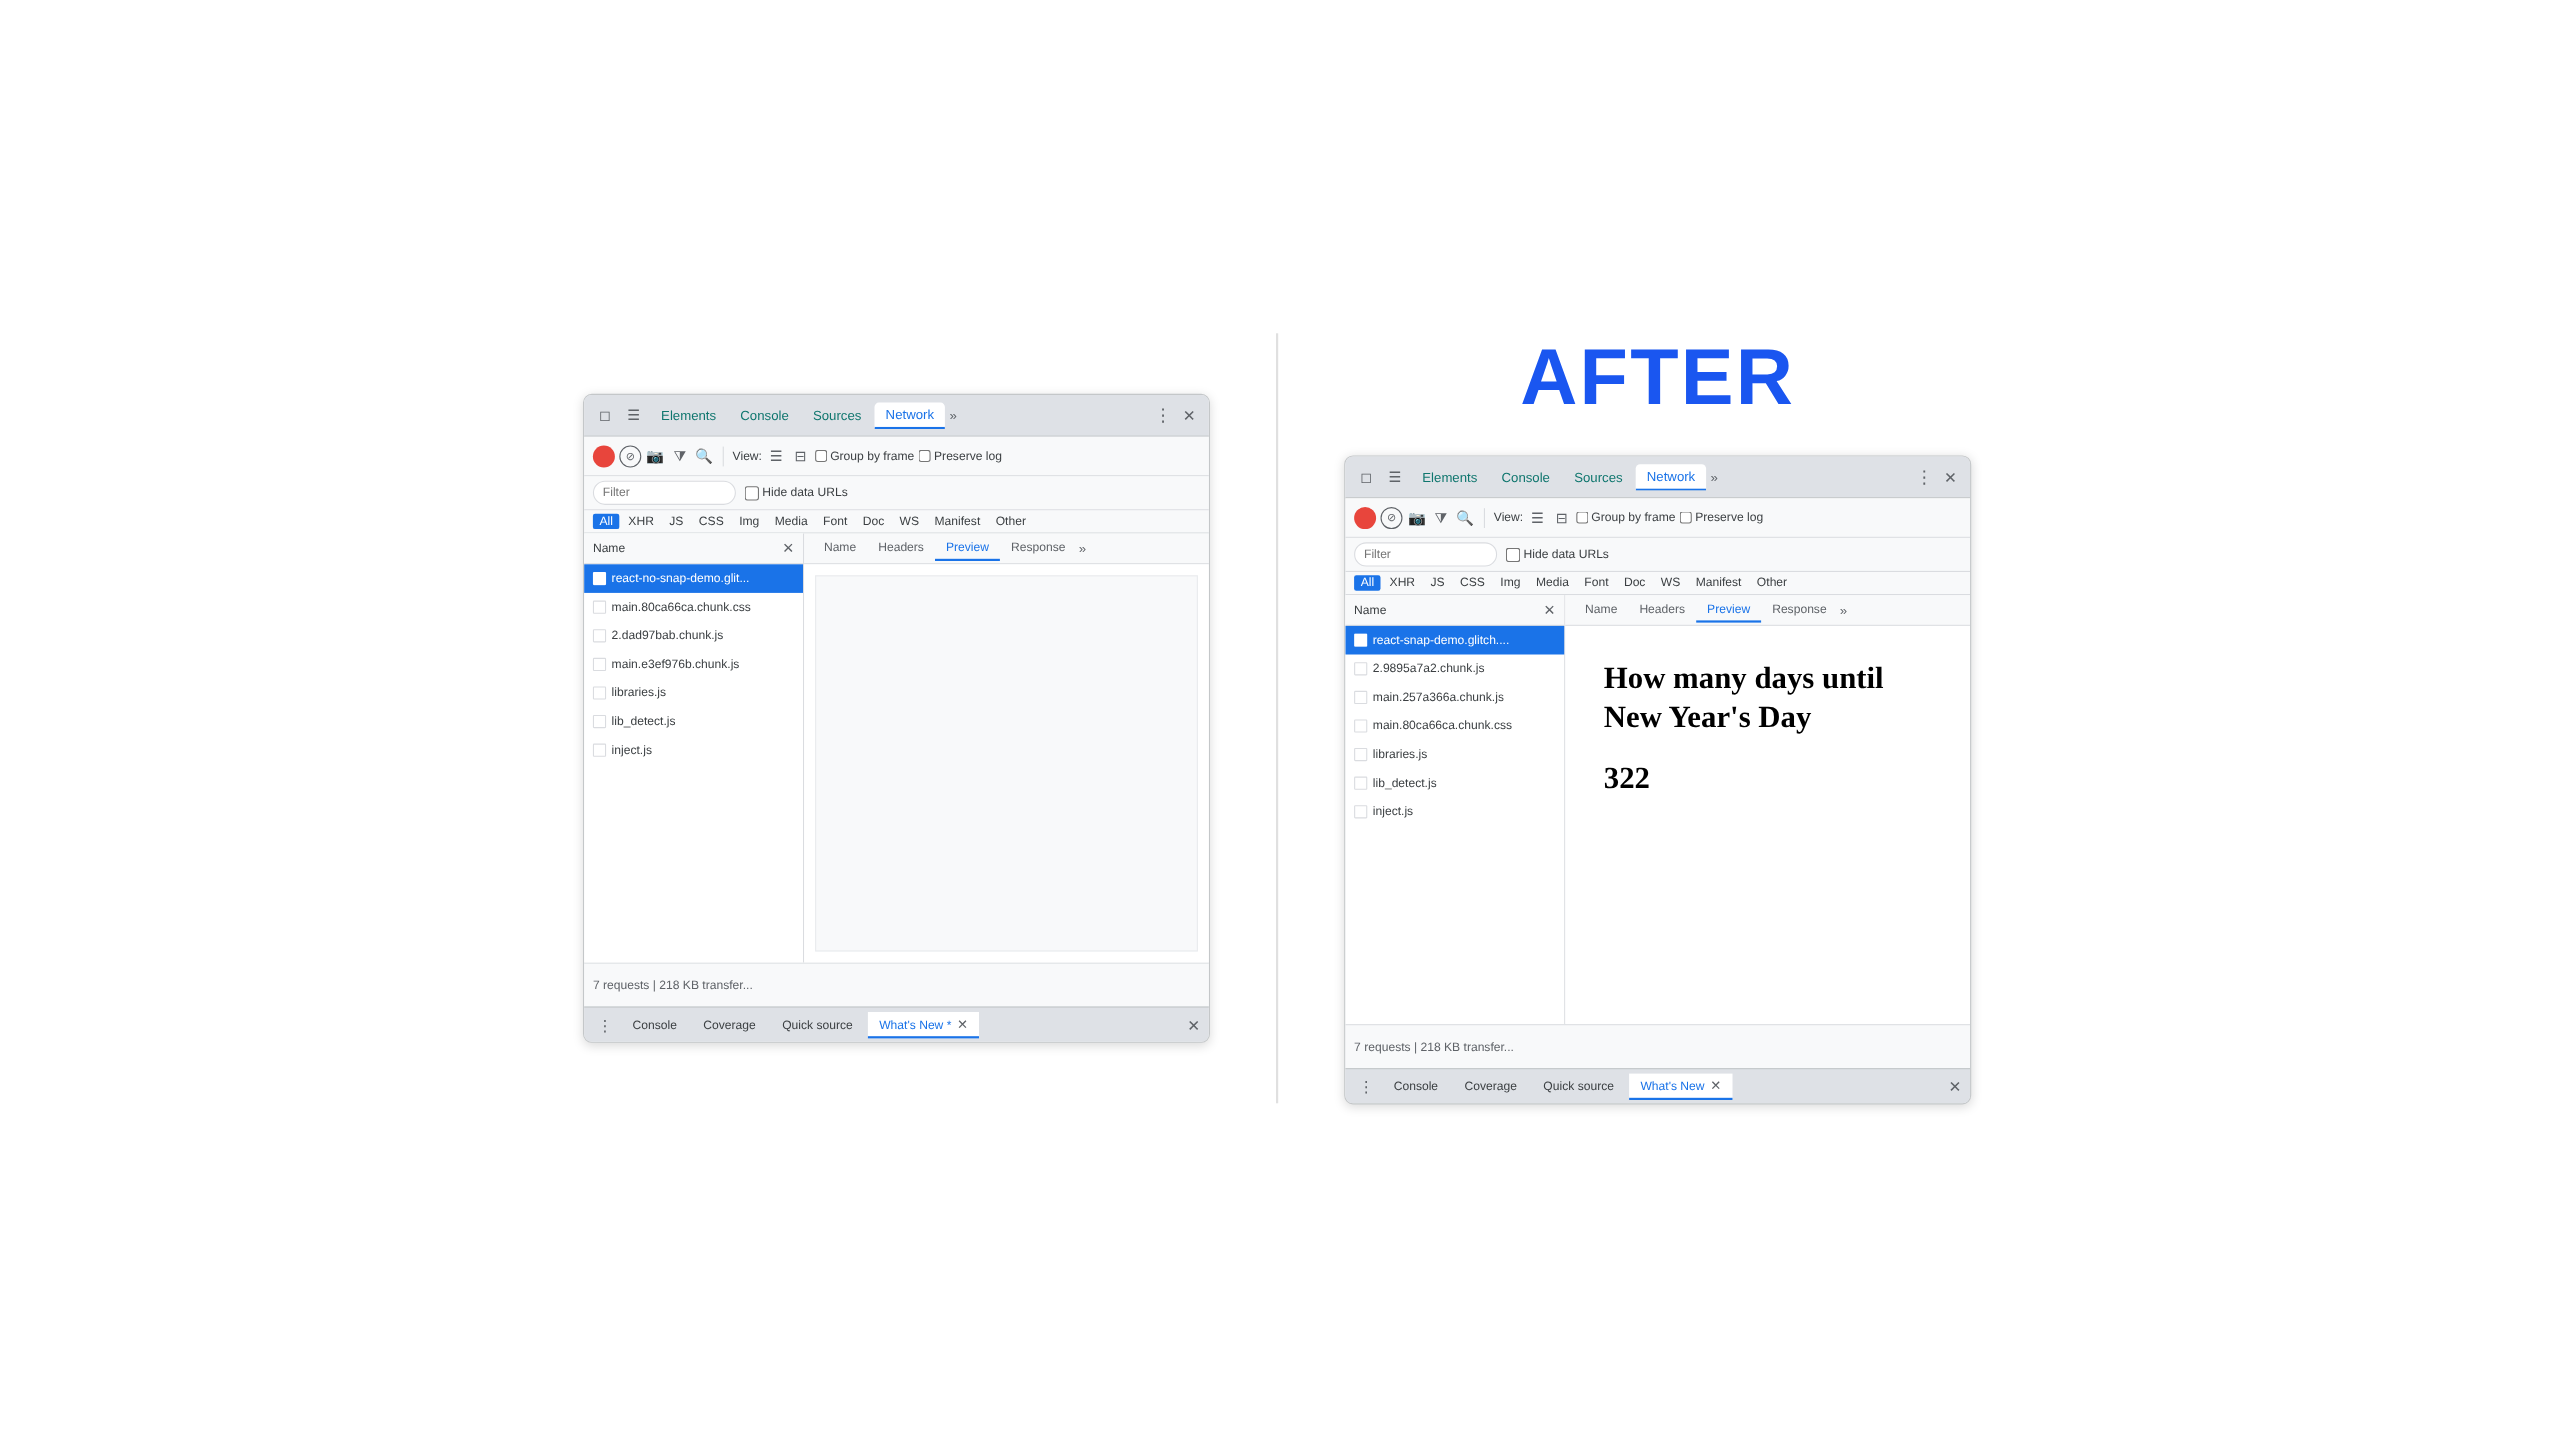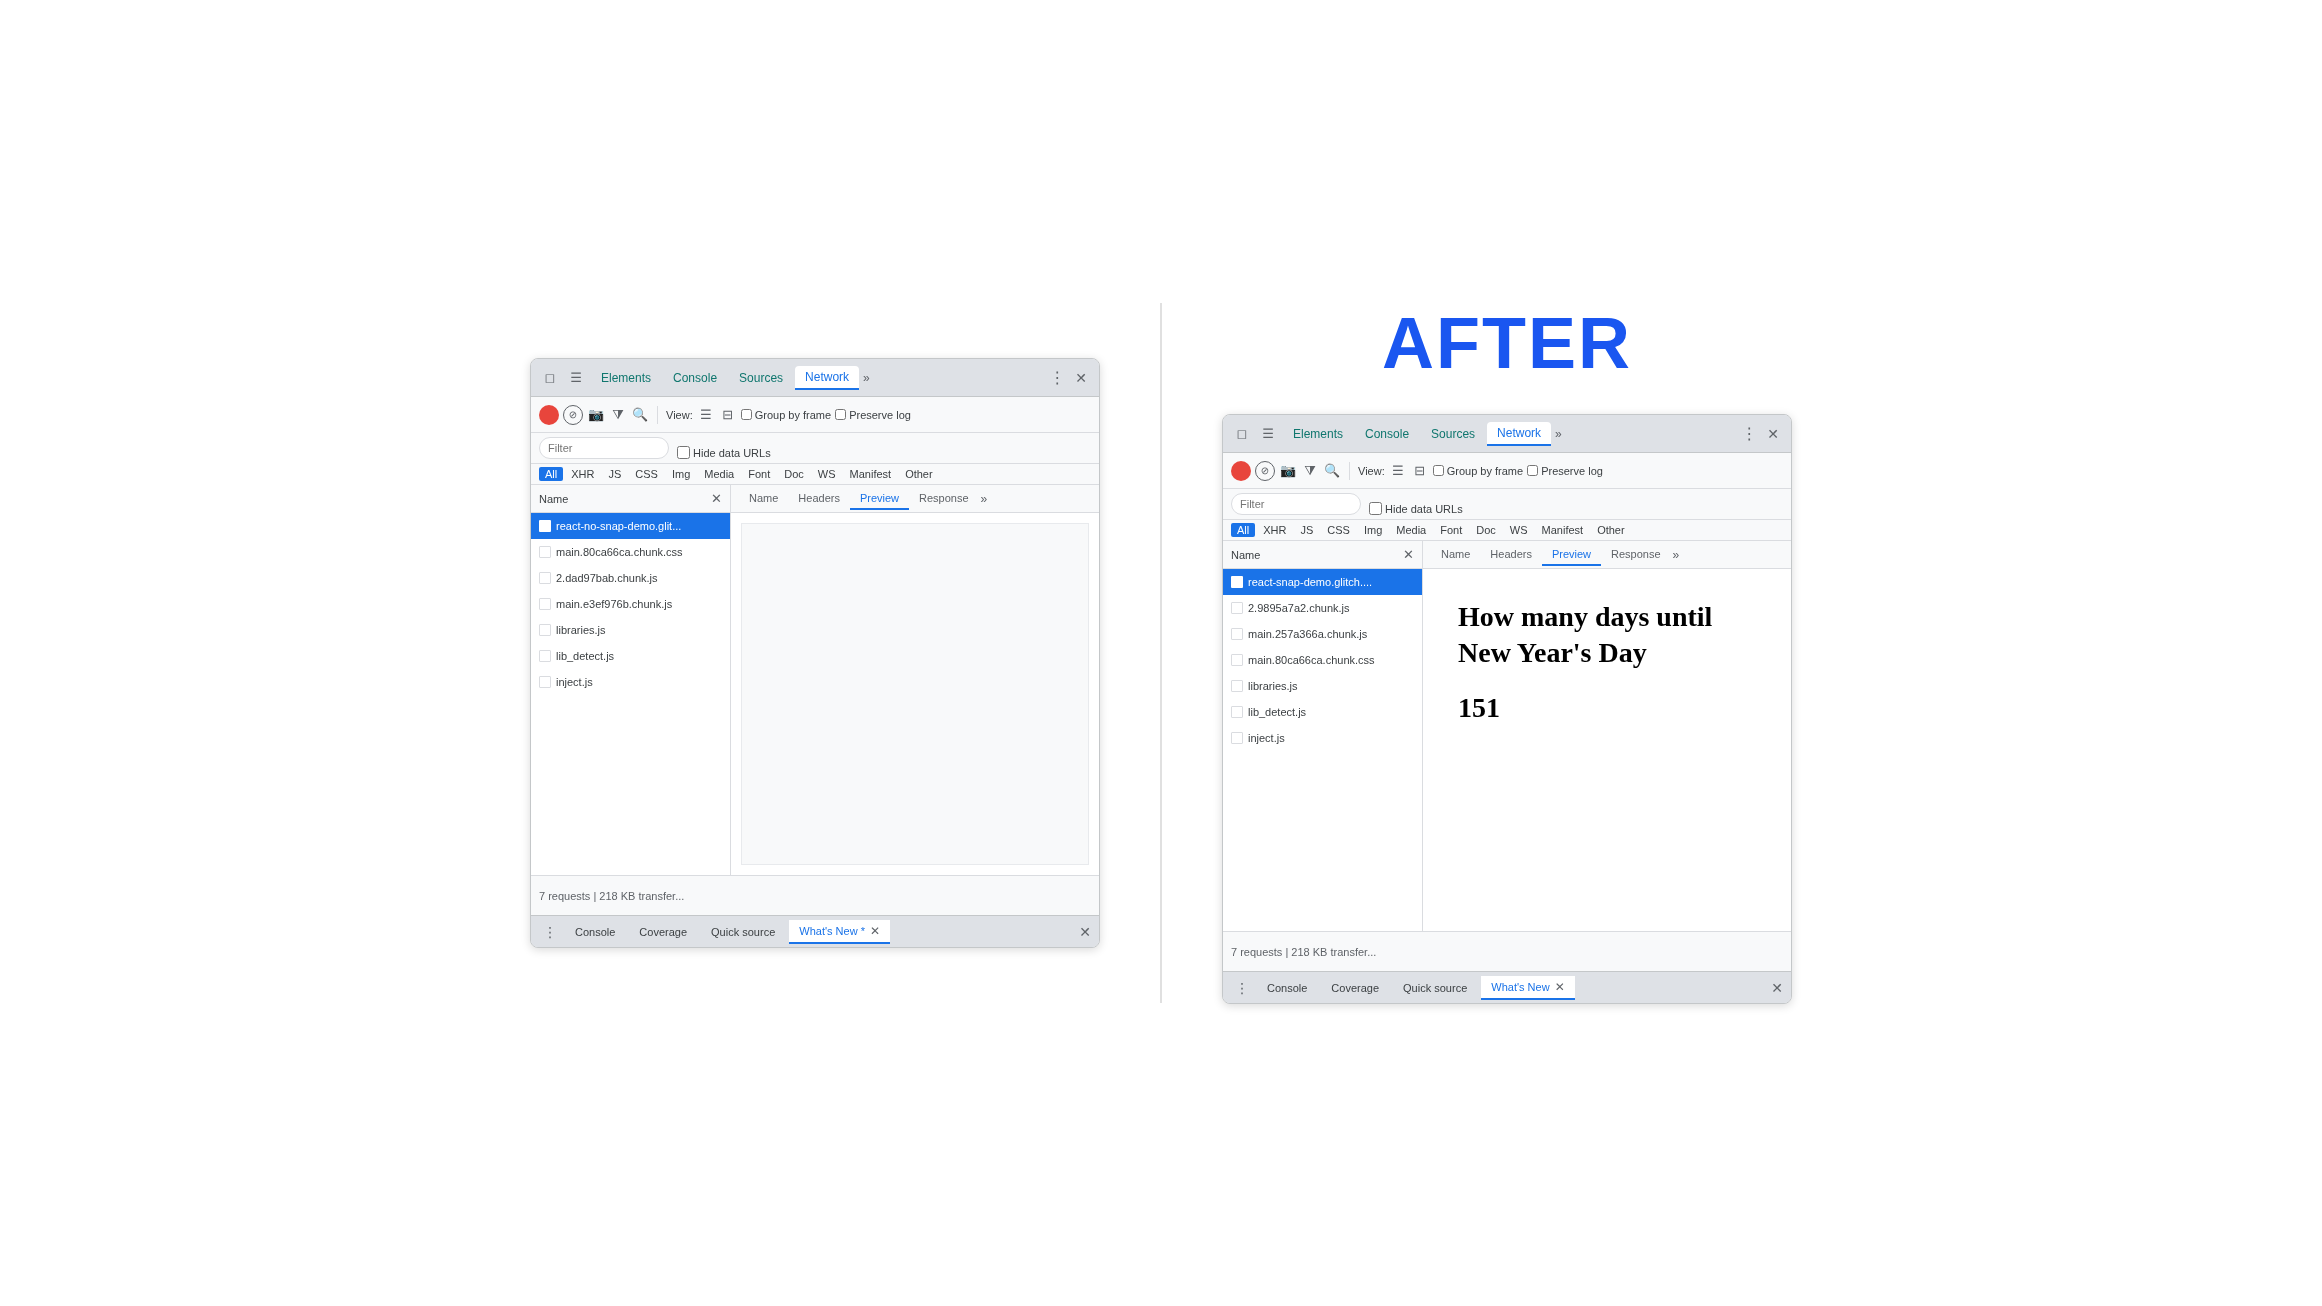--- a/index.html
+++ b/index.html
@@ -152,21 +152,21 @@
     }
 
     .toolbar-checkbox-group input[type="checkbox"] {
       width: 11px;
       height: 11px;
     }
 
     
     .devtools-filter {
       display: flex;
-      align-items: flex-end;
+      align-items: center;
       background: #f8f9fa;
       padding: 4px 8px;
       border-bottom: 1px solid #dadce0;
       gap: 8px;
     }
 
     .filter-input {
       width: 130px;
       height: 22px;
       border: 1px solid #dadce0;
@@ -661,21 +661,21 @@
         <div class="panel-tabs">
           <div class="panel-tab">Name</div>
           <div class="panel-tab">Headers</div>
           <div class="panel-tab active">Preview</div>
           <div class="panel-tab">Response</div>
           <div class="panel-tab-more">»</div>
         </div>
         <div class="preview-panel">
           <div class="preview-content">
             <div class="preview-heading">How many days until New Year's Day</div>
-            <div class="preview-number">151</div>
+            <div class="preview-number">322</div>
           </div>
         </div>
       </div>
 
     </div>
 
     <div class="devtools-status">
       <span>7 requests | 218 KB transfer...</span>
     </div>
 

